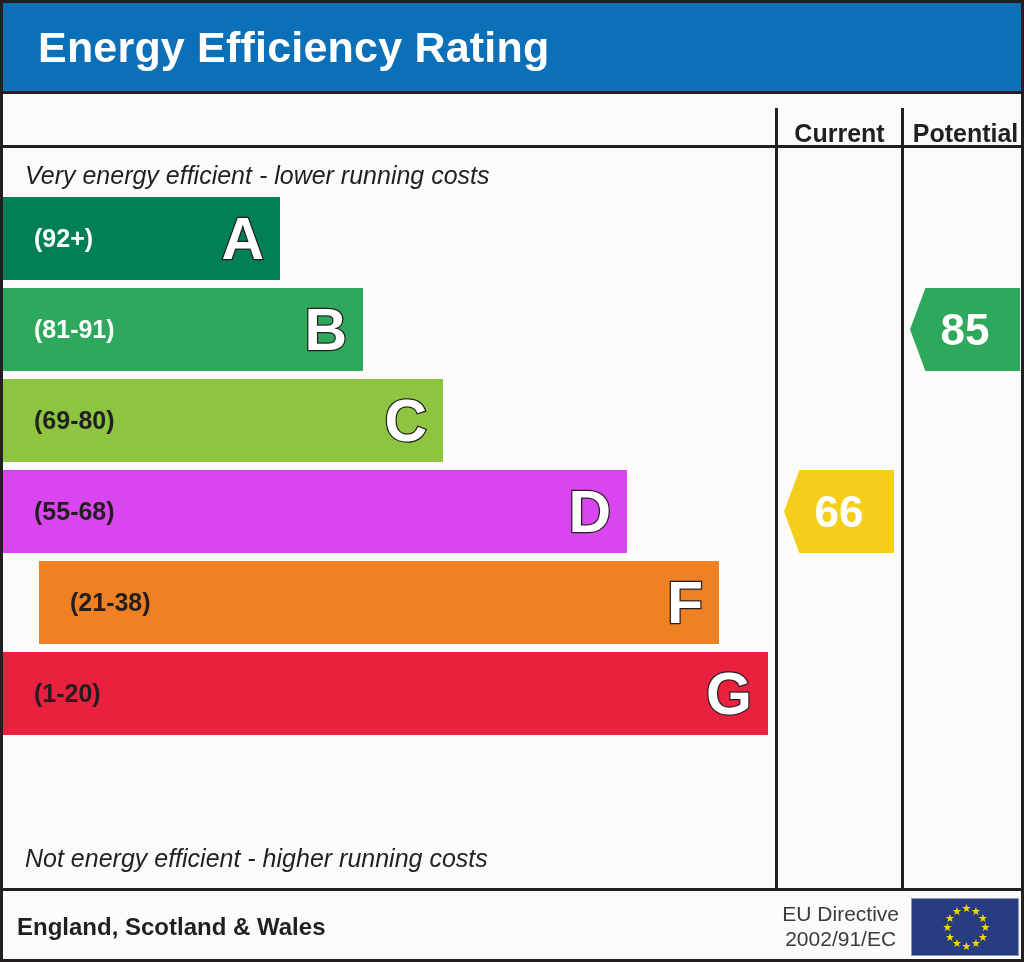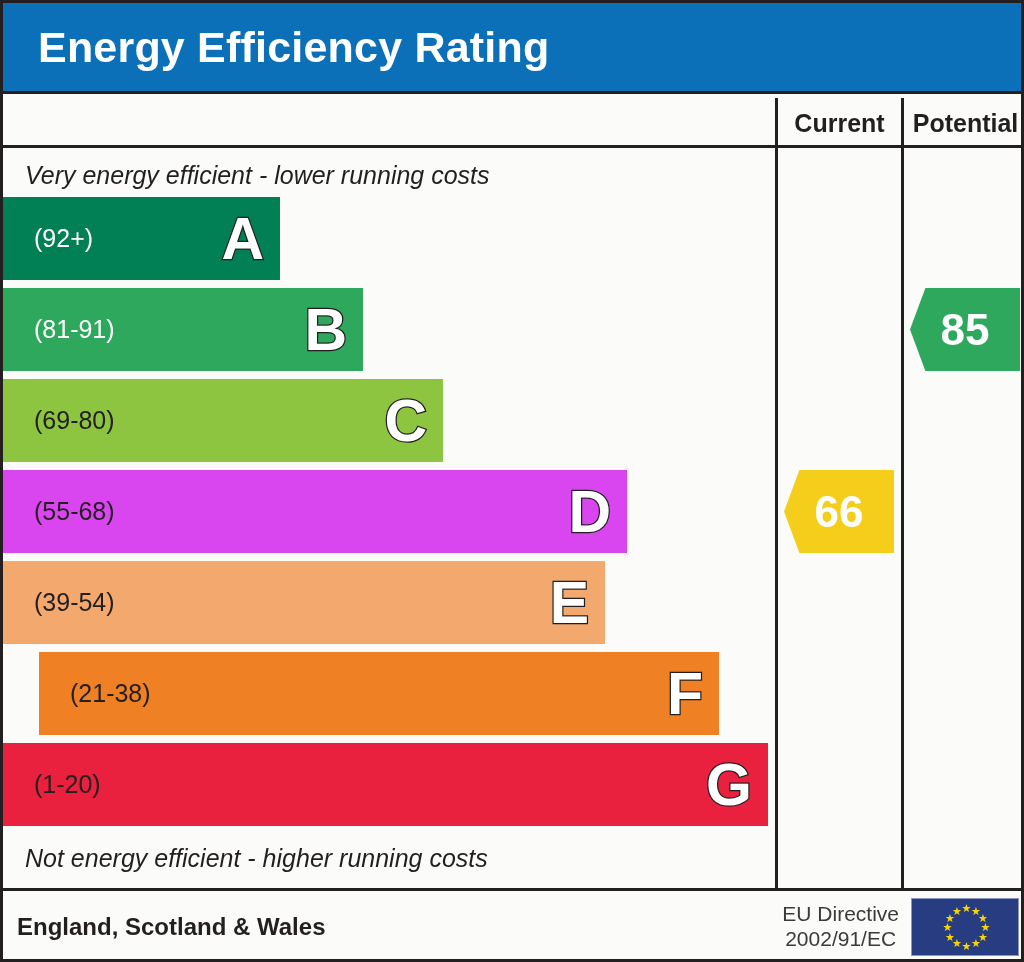--- a/index.html
+++ b/index.html
@@ -33,21 +33,21 @@
   }
 
   
   .colhead-row {
     position: absolute; left: 0; top: 88px;
     width: 1024px; height: 57px;
     border-top: 3px solid #231f20;
     border-bottom: 3px solid #231f20;
   }
   .colhead {
-    position: absolute; top: 4px; height: 51px;
+    position: absolute; top: 14px; height: 51px;
     display: flex; align-items: center; justify-content: center;
     font-size: 25px; font-weight: bold; color: #231f20;
     white-space: nowrap;
   }
   .colhead-current   { left: 772px; width: 126px; border-left: 3px solid #231f20; }
   .colhead-potential { left: 898px; width: 126px; border-left: 3px solid #231f20; }
 
   
   .chart-body {
     position: absolute; left: 0; top: 145px;
@@ -66,21 +66,21 @@
   .caption-bottom { top: 696px; }
 
   
   .bars { position: absolute; left: 0; top: 45px; width: 772px; }
   .bar-row { position: relative; height: 91px; }
   .bar {
     position: absolute; left: 0; top: 4px; height: 83px;
     display: flex; align-items: center;
   }
   .bar-range {
-    font-size: 25px; font-weight: normal;
+    font-size: 25px; font-weight: bold;
     padding-left: 31px; white-space: nowrap;
   }
   .bar-letter {
     position: absolute; right: 16px; top: 50%;
     transform: translateY(-50%);
     font-size: 59px; font-weight: bold;
     color: #ffffff;
     -webkit-text-stroke: 2.5px #231f20;
     paint-order: stroke fill;
     line-height: 1;
@@ -167,26 +167,20 @@
       <div class="bar-row">
         <div class="bar lt-dark" style="width: 440px; background: rgb(141, 196, 64);">
           <span class="bar-range">(69-80)</span>
           <span class="bar-letter">C</span>
         </div>
       </div>
       <div class="bar-row">
         <div class="bar lt-dark" style="width: 624px; background: #d946ef;">
           <span class="bar-range">(55-68)</span>
           <span class="bar-letter">D</span>
-        </div>
-      </div>
-      <div class="bar-row">
-        <div class="bar lt-dark" style="width: 602px; background: rgb(243, 169, 109);">
-          <span class="bar-range">(39-54)</span>
-          <span class="bar-letter">E</span>
         </div>
       </div>
       <div class="bar-row">
         <div class="bar lt-dark" style="width: 680px; background: rgb(239, 128, 35); margin-left: 36px;">
           <span class="bar-range">(21-38)</span>
           <span class="bar-letter">F</span>
         </div>
       </div>
       <div class="bar-row">
         <div class="bar lt-dark" style="width: 765px; background: rgb(233, 32, 62);">

